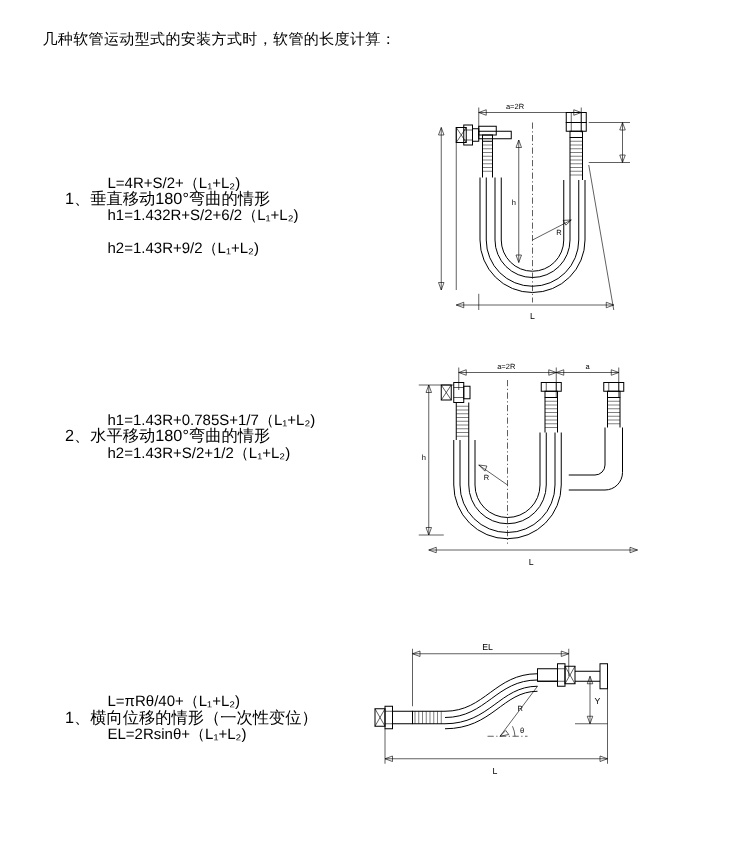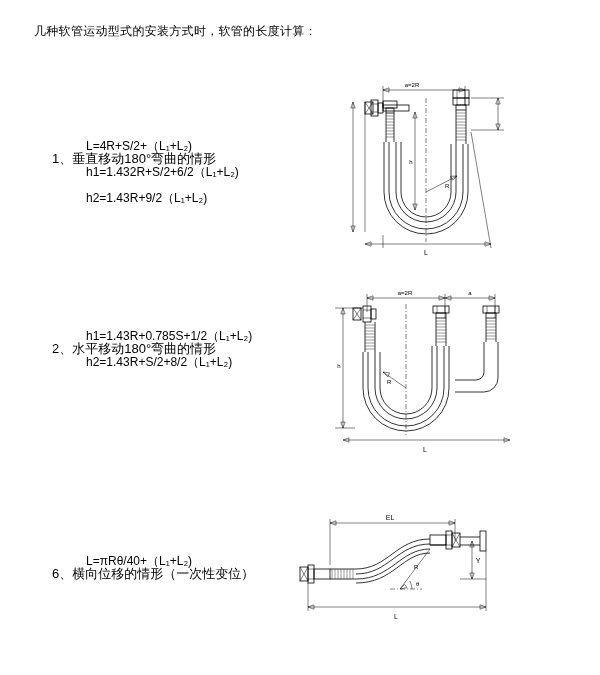--- a/index.html
+++ b/index.html
@@ -198,22 +198,22 @@
         <text class="lbl2" x="121" y="183" text-anchor="middle">L</text>
         <line class="dim" x1="78" y1="163" x2="78" y2="176"></line>
         <line class="dim" x1="166" y1="60" x2="186" y2="176"></line>
       </svg>
     </div>
   </div>
 
   <div class="section sec2">
     <div class="sec-title">2、水平移动180°弯曲的情形</div>
     <div class="formulas">
-      <div>h1=1.43R+0.785S+1/2（L₁+L₂)</div>
-      <div>h2=1.43R+S/2+8/2（L₁+L₂)</div>
+      <div>h1=1.43R+0.785S+1/7（L₁+L₂)</div>
+      <div>h2=1.43R+S/2+1/2（L₁+L₂)</div>
     </div>
 
     <div class="figure fig2">
       <svg width="215" height="200" viewBox="0 0 215 200">
 
         <line class="dim" x1="62" y1="18" x2="140" y2="18"></line>
         <path class="dim" d="M62 18 l6 -2.2 v4.4 z" fill="#000"></path>
         <path class="dim" d="M140 18 l-6 -2.2 v4.4 z" fill="#000"></path>
         <text class="lbl" x="100" y="15" text-anchor="middle">a=2R</text>
 
@@ -314,23 +314,24 @@
 
         <line class="dim" x1="38" y1="160" x2="205" y2="160"></line>
         <path class="dim" d="M38 160 l6 -2.2 v4.4 z" fill="#000"></path>
         <path class="dim" d="M205 160 l-6 -2.2 v4.4 z" fill="#000"></path>
         <text class="lbl2" x="120" y="172" text-anchor="middle">L</text>
       </svg>
     </div>
   </div>
 
   <div class="section sec3">
-    <div class="sec-title">6、横向位移的情形（一次性变位）</div>
+    <div class="sec-title">1、横向位移的情形（一次性变位）</div>
     <div class="formulas">
       <div>L=πRθ/40+（L₁+L₂)</div>
+      <div>EL=2Rsinθ+（L₁+L₂)</div>
     </div>
 
     <div class="figure fig3">
       <svg width="215" height="140" viewBox="0 0 215 140">
 
         <line class="dim" x1="40" y1="20" x2="165" y2="20"></line>
         <path class="dim" d="M40 20 l6 -2.2 v4.4 z" fill="#000"></path>
         <path class="dim" d="M165 20 l-6 -2.2 v4.4 z" fill="#000"></path>
         <text class="lbl2" x="100" y="17" text-anchor="middle">EL</text>
         <line class="dim" x1="40" y1="16" x2="40" y2="62"></line>

